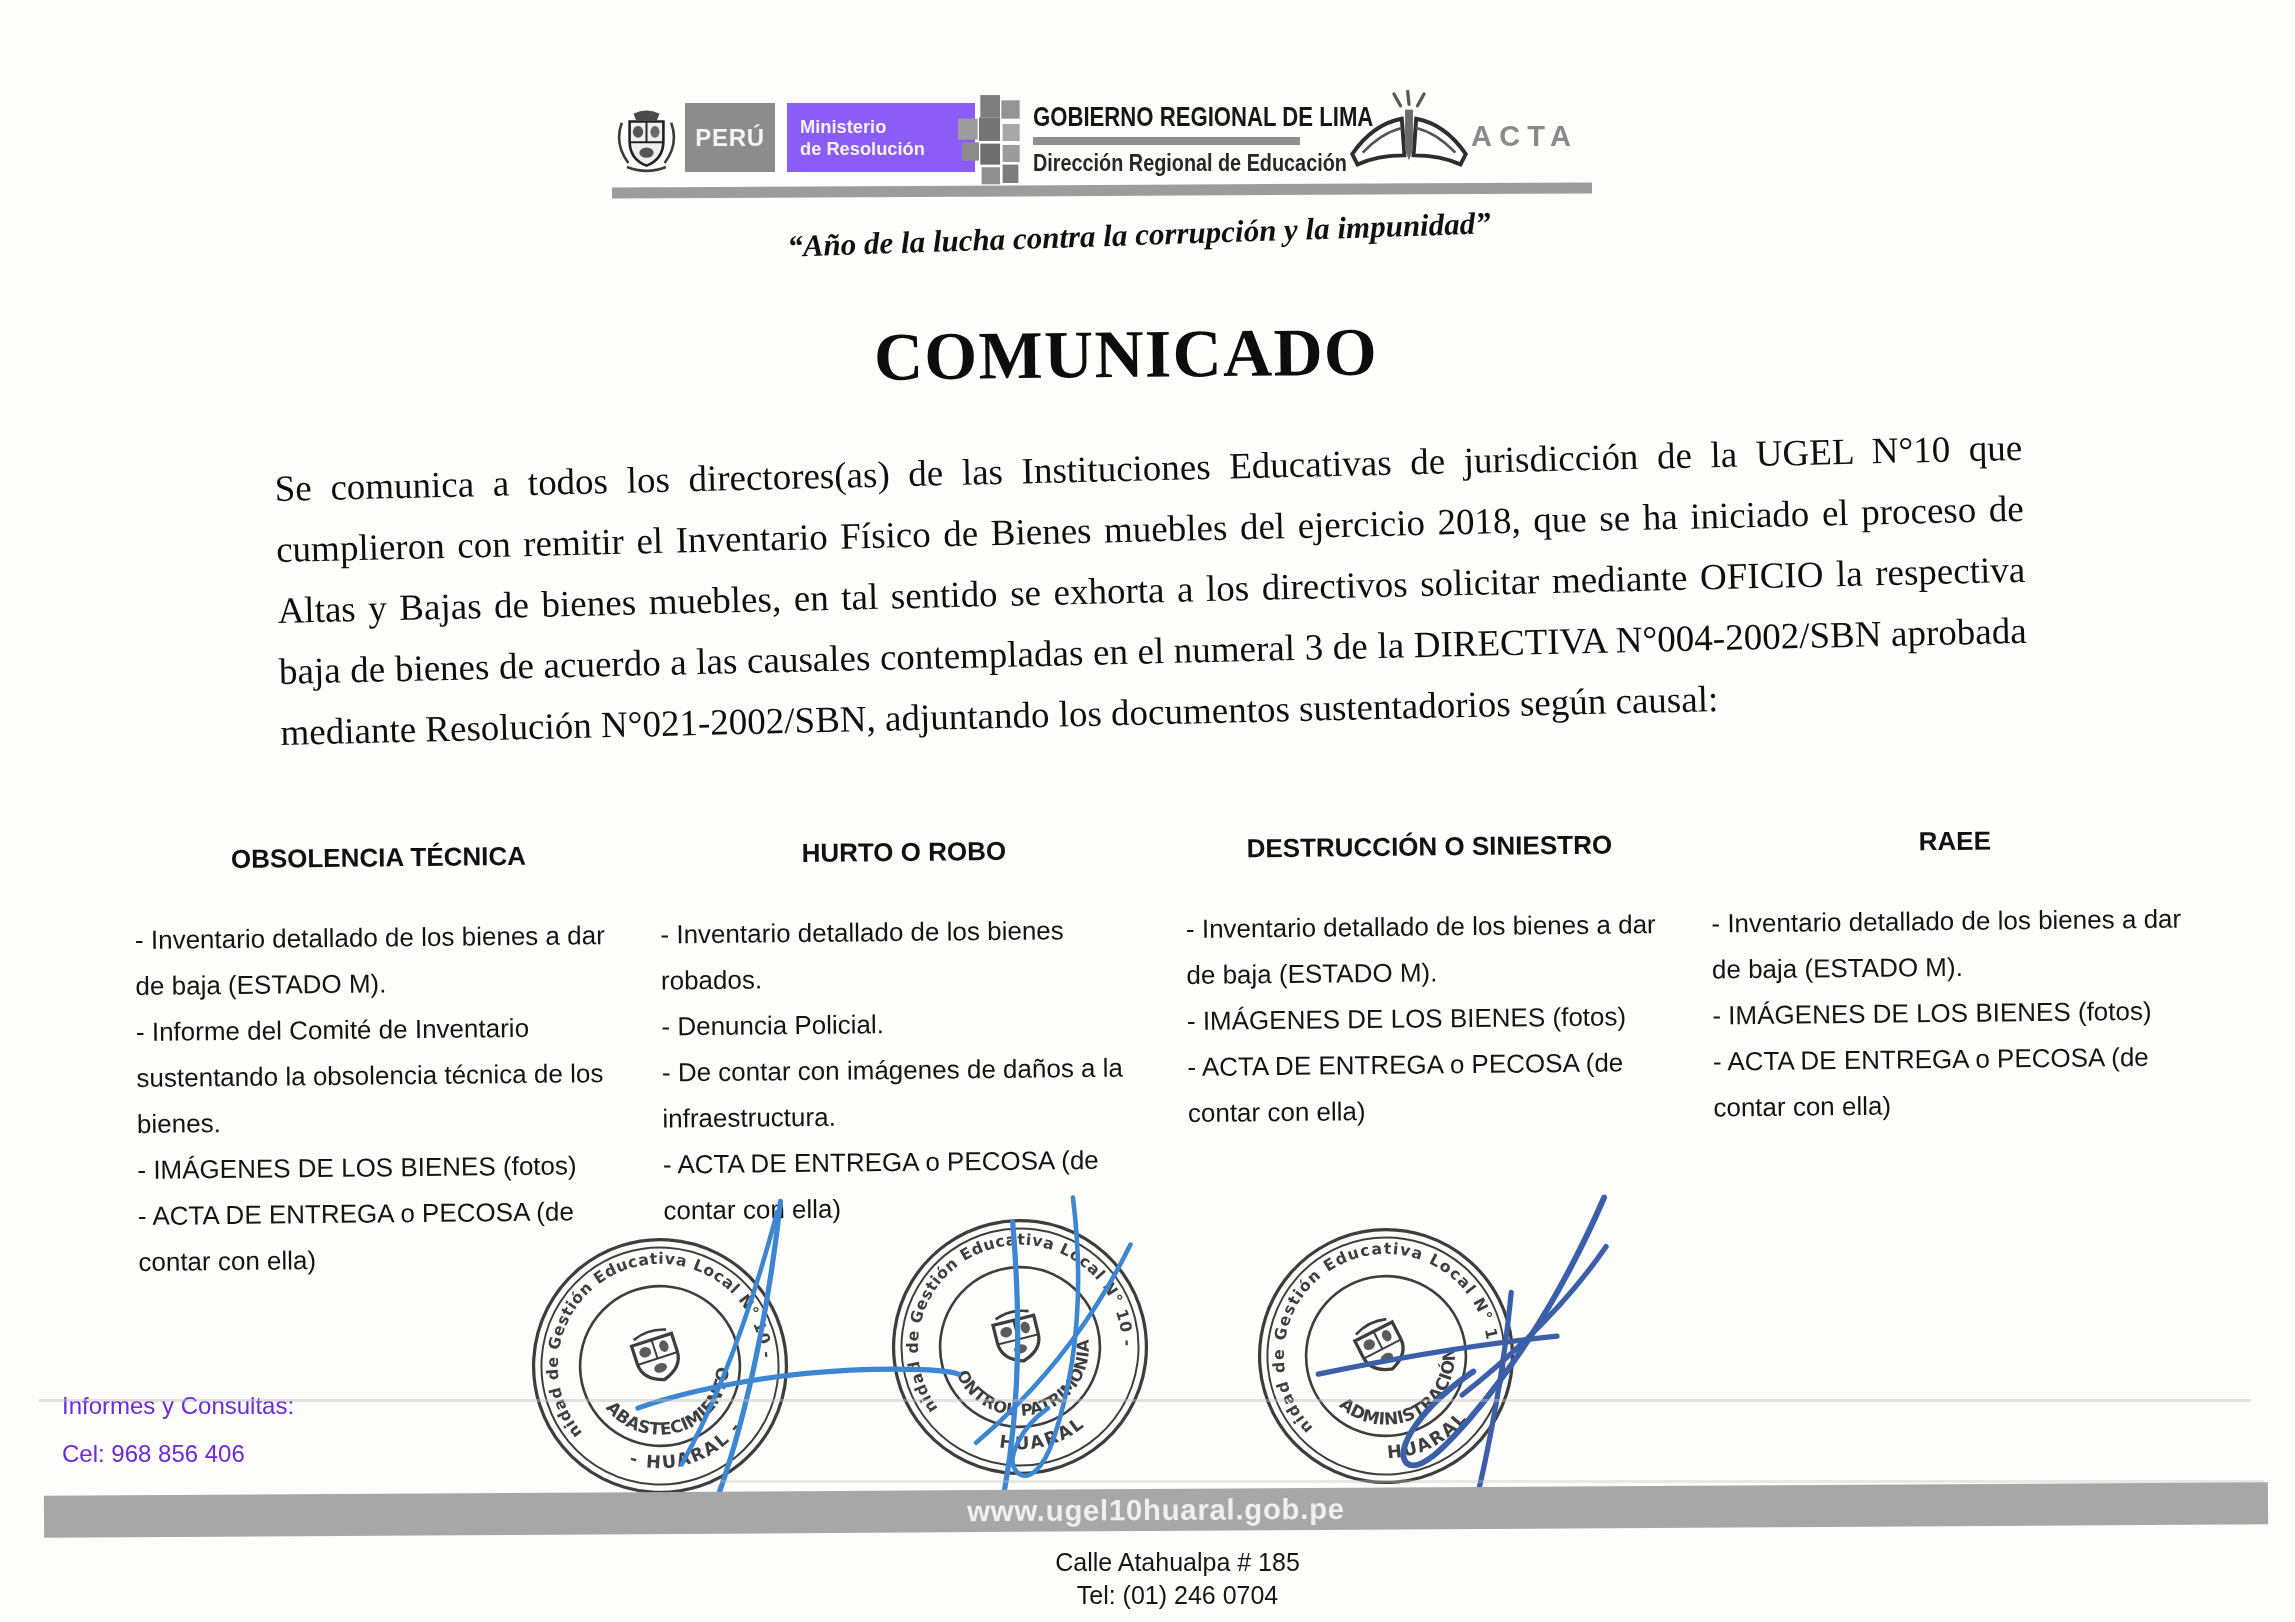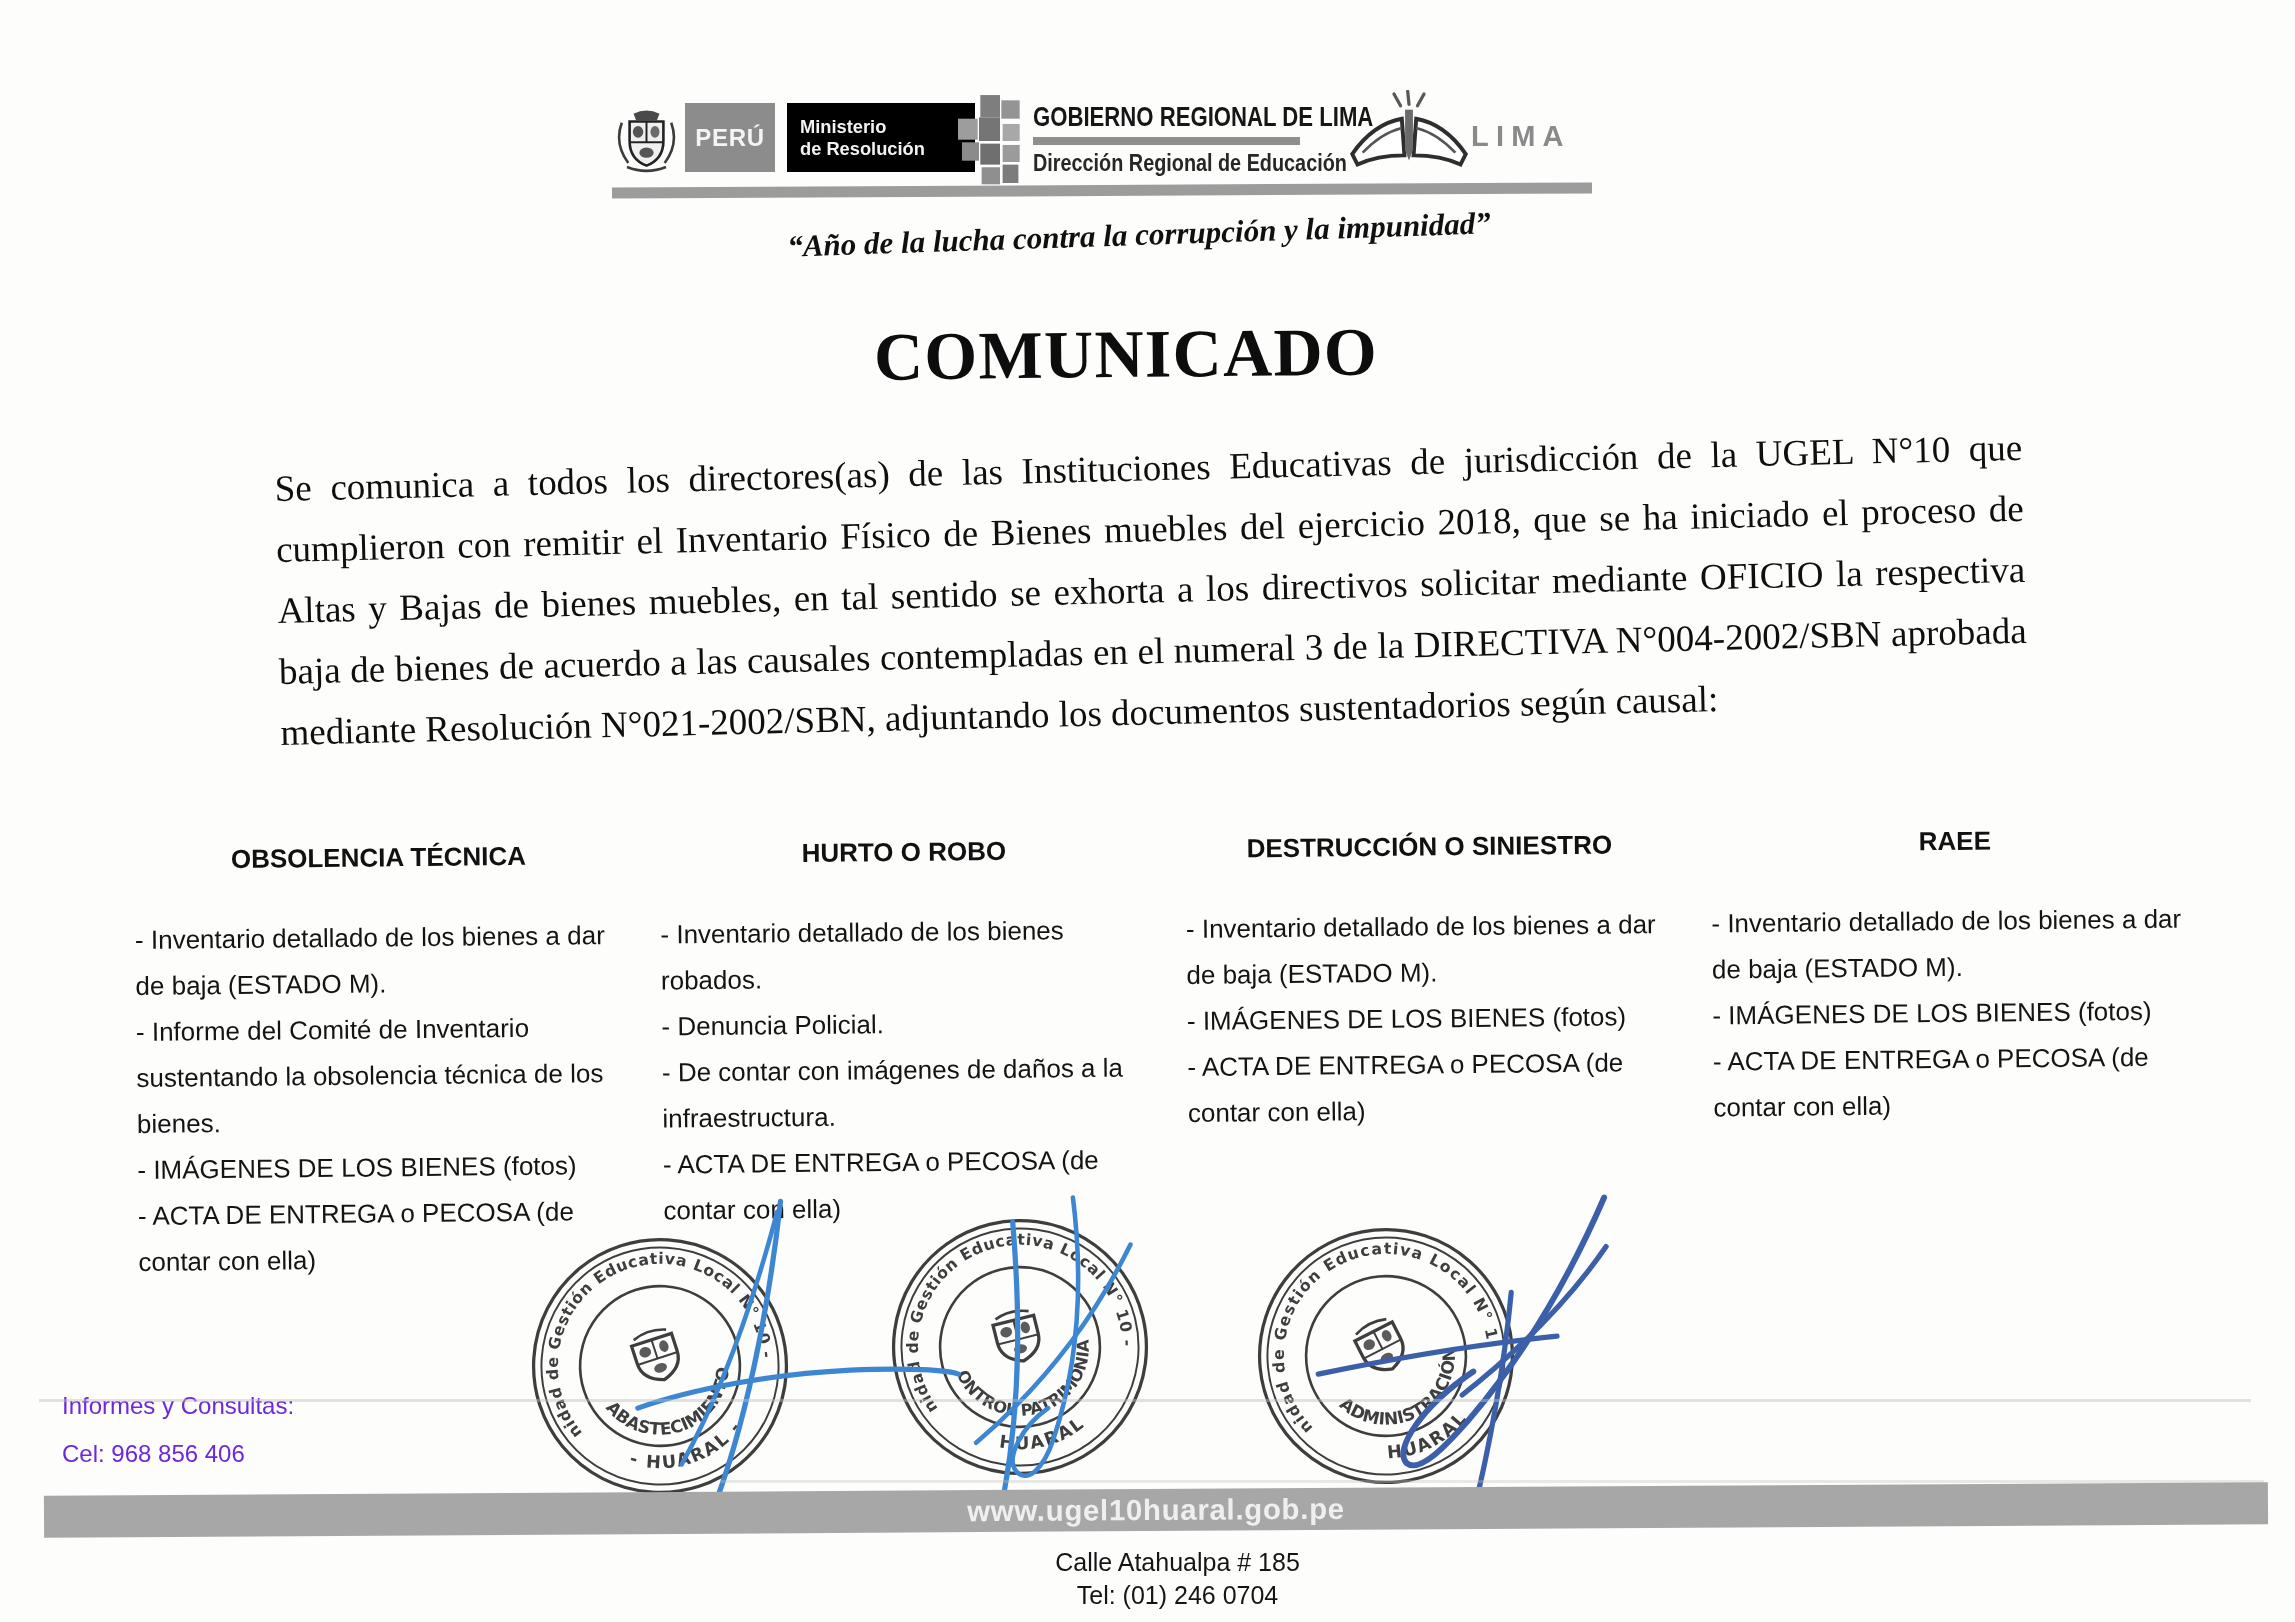--- a/index.html
+++ b/index.html
@@ -7,21 +7,21 @@
     position:relative; width:2295px; height:1623px; background:#fdfdfc;
     overflow:hidden; font-family:"Liberation Sans", sans-serif; color:#1c1c1c;
   }
   
   .hdr{position:absolute; left:609px; top:90px; width:988px; height:105px;}
   .coat{position:absolute; left:5.2px; top:13px; width:65px; height:72px;}
   .peru-box{position:absolute; left:76px; top:13px; width:90px; height:69px;
     background:#8c8c8c; display:flex; align-items:center; justify-content:center;}
   .peru-box span{color:#f4f4f4; font-weight:bold; font-size:24px; letter-spacing:0.7px;}
   .min-box{position:absolute; left:178px; top:13px; width:188px; height:69px;
-    background:#000000; display:flex; flex-direction:column; justify-content:center; padding-left:13px; box-sizing:border-box;}
+    background:#8b5cf6; display:flex; flex-direction:column; justify-content:center; padding-left:13px; box-sizing:border-box;}
   .min-box span{color:#f2f2f2; font-size:18.3px; line-height:22px; font-weight:600;}
   .pix{position:absolute; left:349px; top:5.2px; width:63px; height:92px;}
   .gob{position:absolute; left:424px; top:11.8px; width:308px;}
   .gob-title{font-size:27px; font-weight:800; color:#161616; white-space:nowrap;
     transform:scaleX(.82); transform-origin:left; letter-spacing:0px;}
   .gob-rule{width:267px; height:7.2px; background:#8f8f8f; margin:4.6px 0 5.2px 0;}
   .gob-sub{font-size:23.6px; font-weight:600; color:#272727; white-space:nowrap;
     transform:scaleX(.84); transform-origin:left;}
   .ugel-ico{position:absolute; left:738px; top:0px; width:124px; height:85px;}
   .ugel-txt{position:absolute; left:862px; top:30px; font-size:29px; font-weight:bold;
@@ -113,21 +113,21 @@
       <path d="M8 98 Q40 52 84 44 L88 100 Q46 100 16 114 Z" fill="#ffffff" stroke="#2e2e2e" stroke-width="6"></path>
       <path d="M182 98 Q150 52 106 44 L102 100 Q144 100 174 114 Z" fill="#ffffff" stroke="#2e2e2e" stroke-width="6"></path>
       <path d="M24 96 Q52 66 84 58" fill="none" stroke="#555" stroke-width="4"></path>
       <path d="M166 96 Q138 66 106 58" fill="none" stroke="#555" stroke-width="4"></path>
       <rect x="89" y="30" width="12" height="62" fill="#6b6b6b"></rect>
       <path d="M89 92 L95 108 L101 92 Z" fill="#6b6b6b"></path>
       <path d="M82 24 L72 6" stroke="#585858" stroke-width="5" stroke-linecap="round"></path>
       <path d="M95 22 L93 2" stroke="#585858" stroke-width="5" stroke-linecap="round"></path>
       <path d="M108 24 L118 6" stroke="#585858" stroke-width="5" stroke-linecap="round"></path>
     </svg>
-    <div class="ugel-txt">LIMA</div>
+    <div class="ugel-txt">ACTA</div>
   </div>
 
   <div class="hdr-bar"></div>
 
   <div class="quote">“Año de la lucha contra la corrupción y la impunidad”</div>
   <div class="title">COMUNICADO</div>
 
   <div class="bodytxt">Se comunica a todos los directores(as) de las Instituciones Educativas de jurisdicción de la UGEL N°10 que cumplieron con remitir el Inventario Físico de Bienes muebles del ejercicio 2018, que se ha iniciado el proceso de Altas y Bajas de bienes muebles, en tal sentido se exhorta a los directivos solicitar mediante OFICIO la respectiva baja de bienes de acuerdo a las causales contempladas en el numeral 3 de la DIRECTIVA N°004-2002/SBN aprobada mediante Resolución N°021-2002/SBN, adjuntando los documentos sustentadorios según causal:</div>
 
   <div class="cols">

